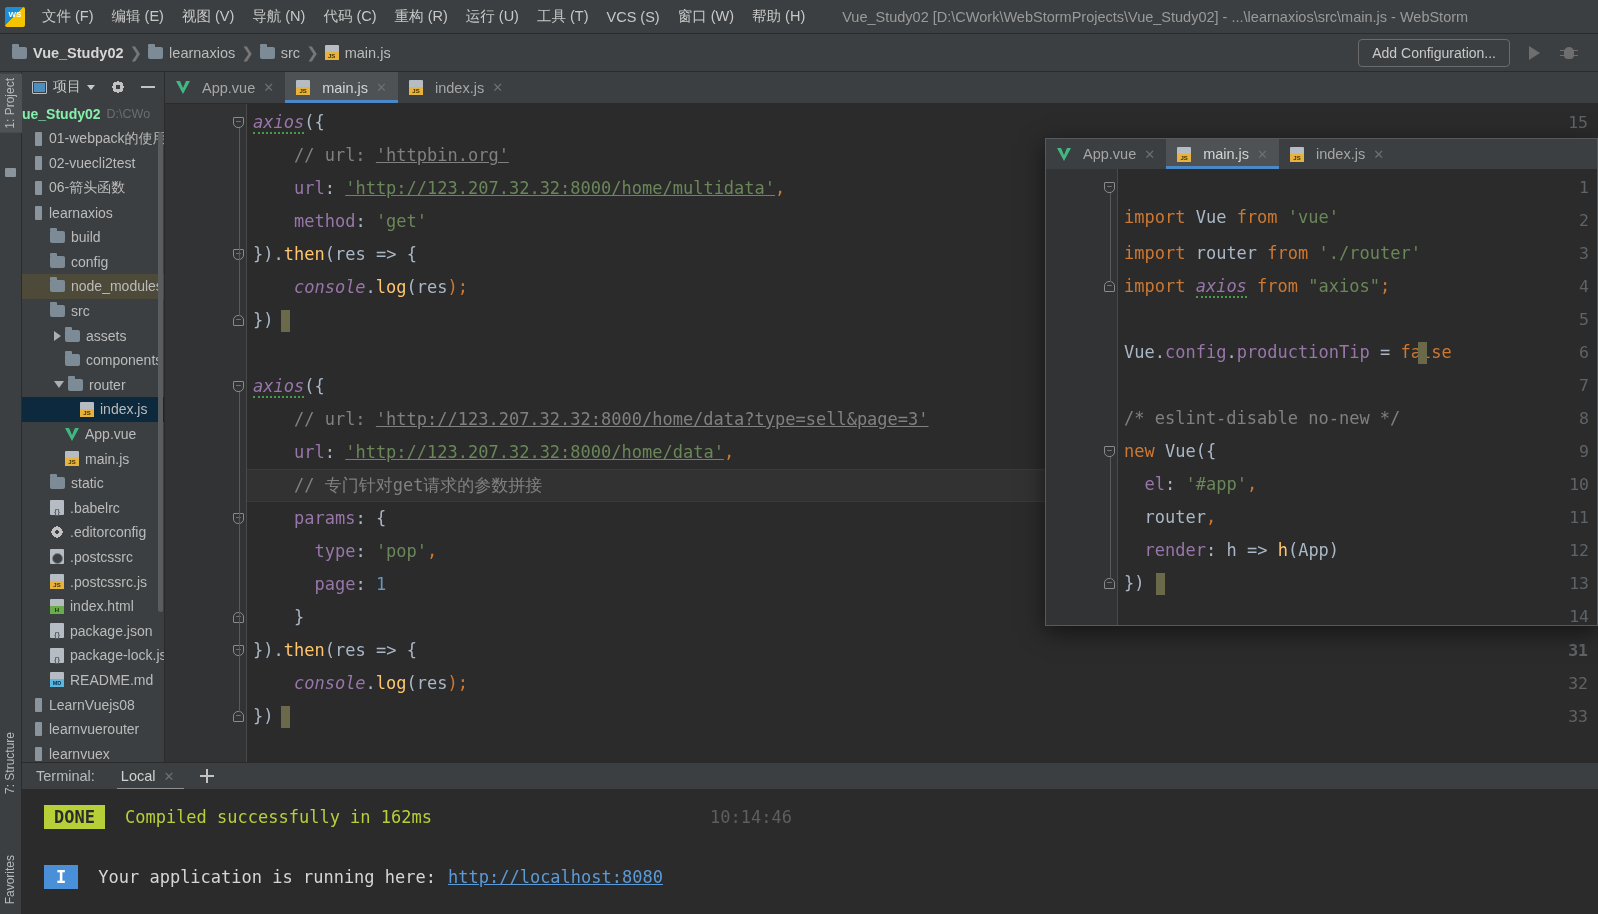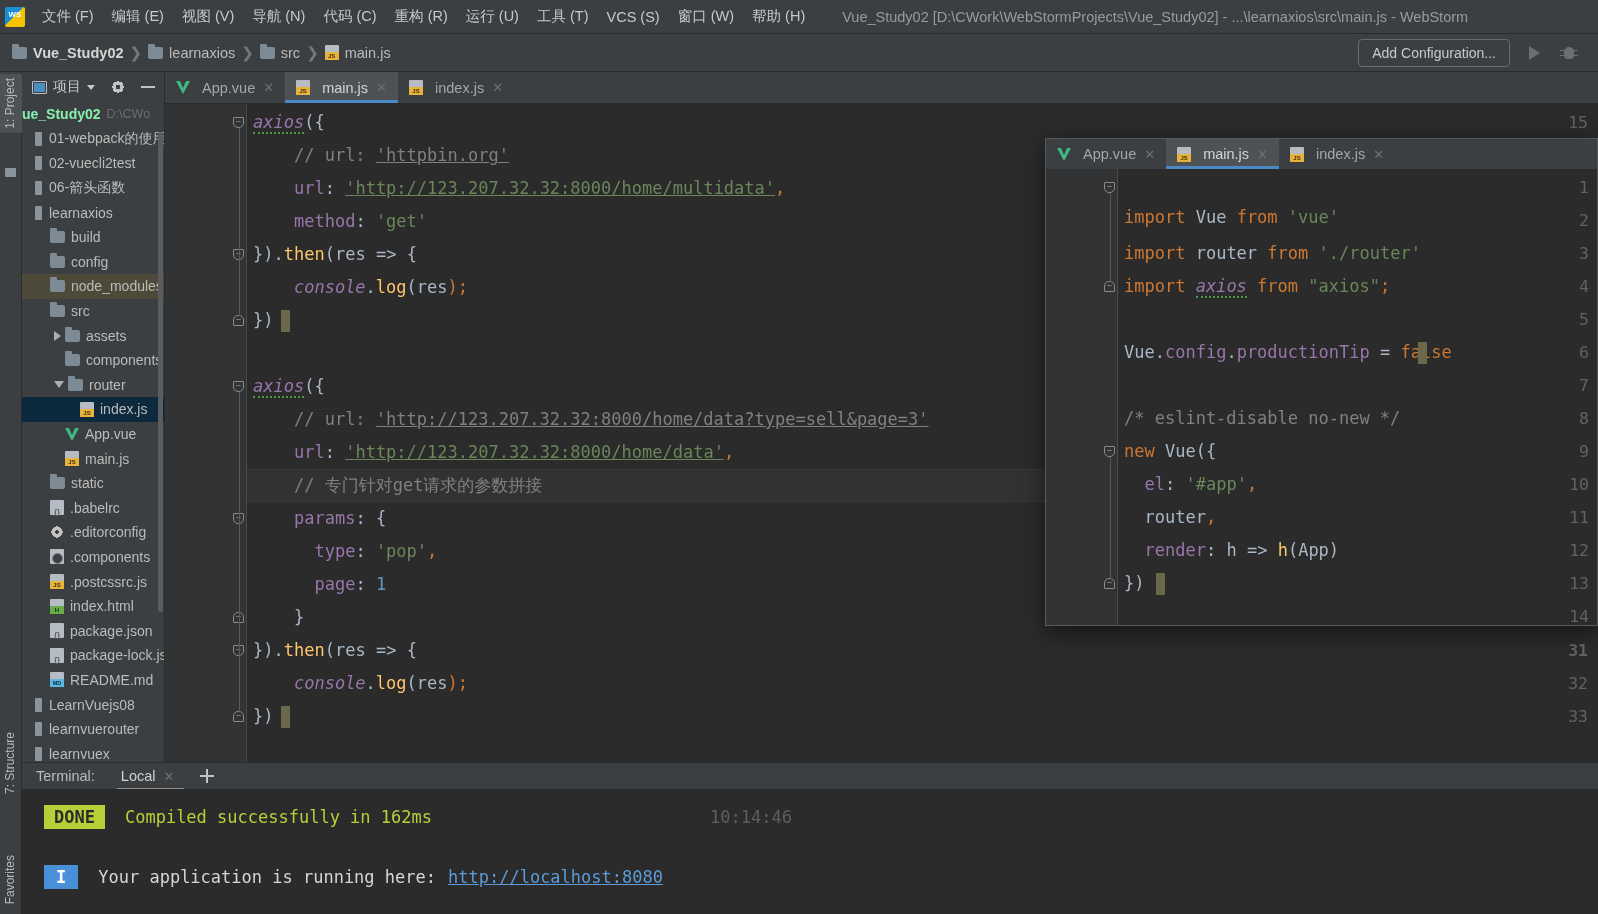--- a/index.html
+++ b/index.html
@@ -452,21 +452,21 @@
           <span class="lbl">.babelrc</span>
         </div>
         <div class="node" style="padding-left: 17px;">
           <span class="tri blank"></span>
           <span class="gear-sm"></span>
           <span class="lbl">.editorconfig</span>
         </div>
         <div class="node" style="padding-left: 17px;">
           <span class="tri blank"></span>
           <span class="git-ico"></span>
-          <span class="lbl">.components</span>
+          <span class="lbl">.postcssrc</span>
         </div>
         <div class="node" style="padding-left: 17px;">
           <span class="tri blank"></span>
           <span class="js-ico"></span>
           <span class="lbl">.postcssrc.js</span>
         </div>
         <div class="node" style="padding-left: 17px;">
           <span class="tri blank"></span>
           <span class="html-ico"></span>
           <span class="lbl">index.html</span>

